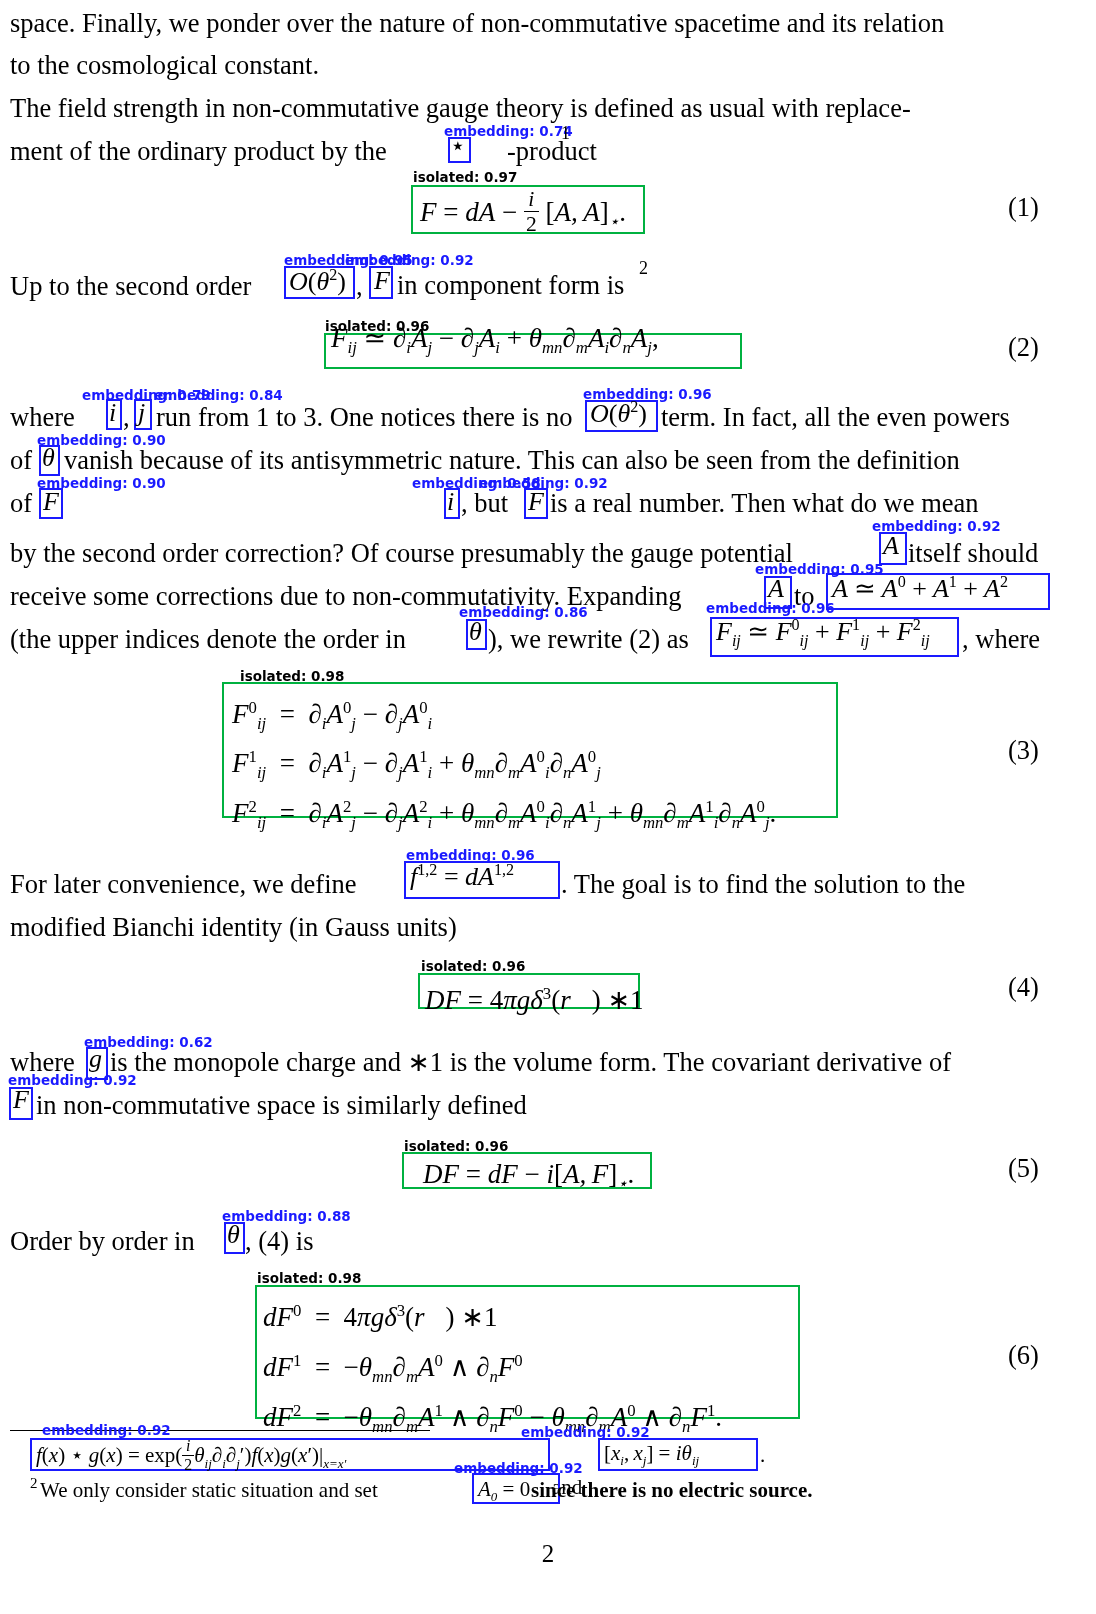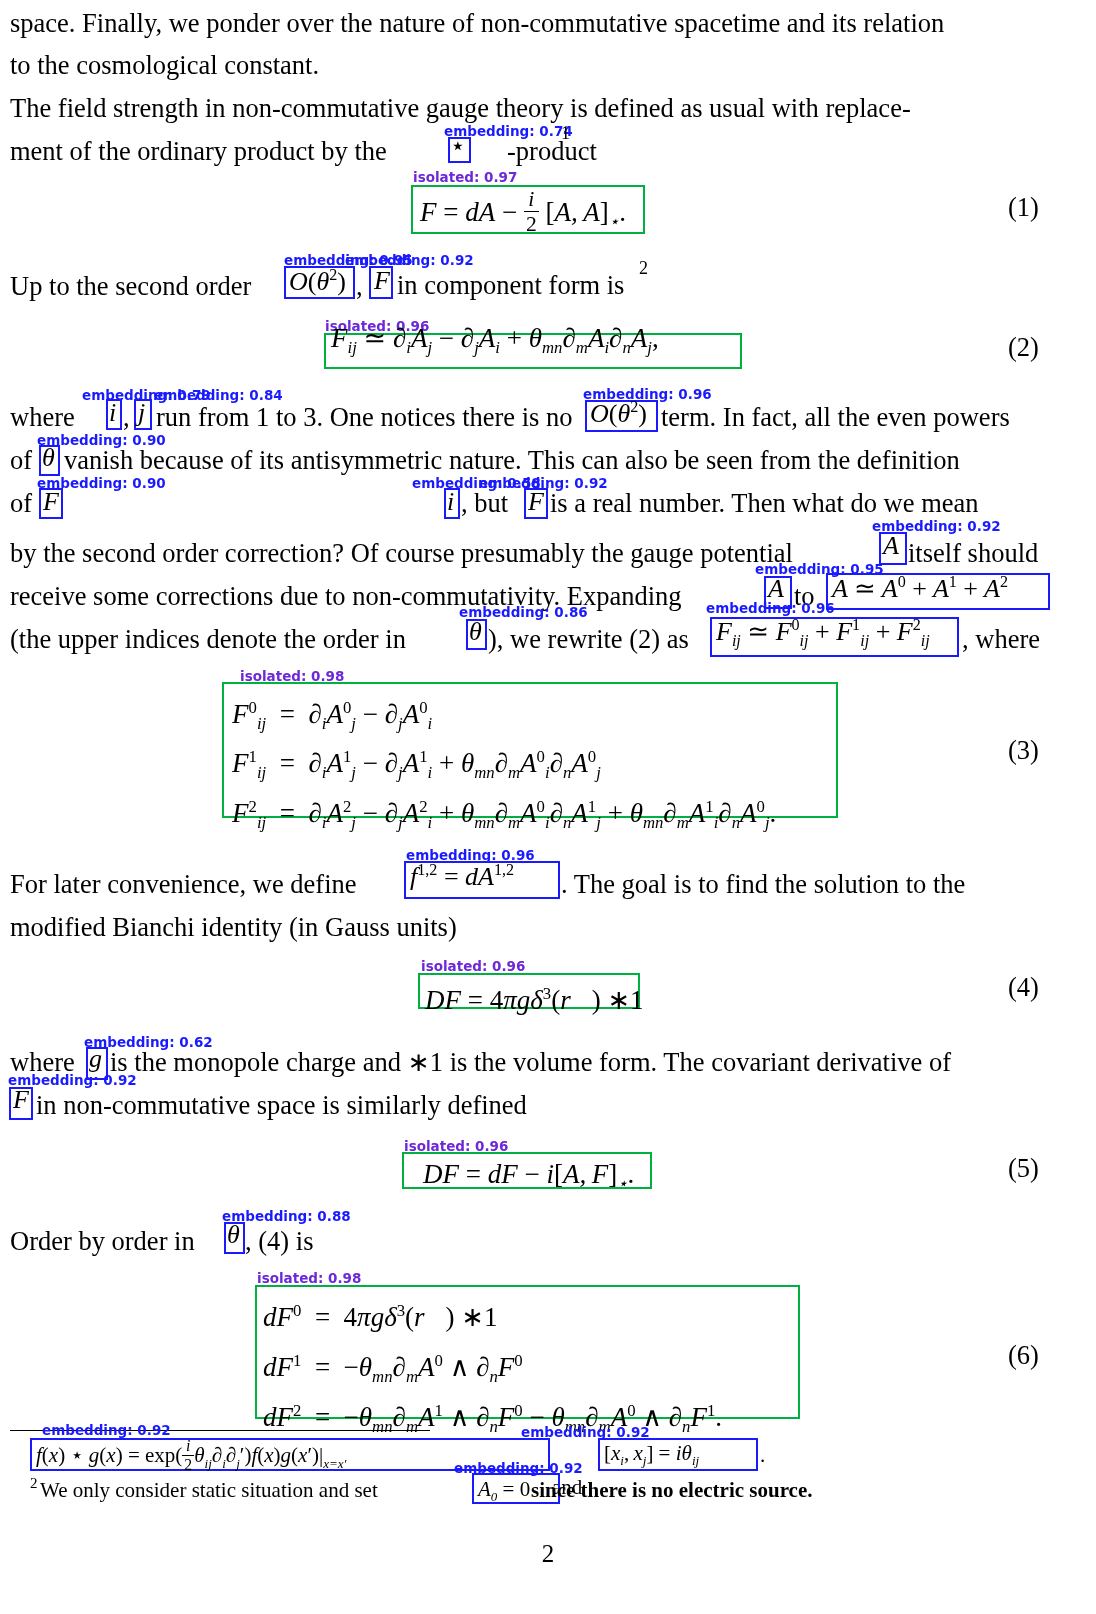--- a/index.html
+++ b/index.html
@@ -43,21 +43,21 @@
     border: 2px solid #1a1aff;
     box-sizing: border-box;
   }
   .lab {
     position: absolute;
     font-family: "DejaVu Sans", sans-serif;
     font-size: 13.5px;
     font-weight: bold;
     white-space: nowrap;
   }
-  .lab-green { color: #6d28d9; }
+  .lab-green { color: #000000; }
   .lab-blue { color: #1a1aff; }
   .math {
     position: absolute;
     font-family: "Liberation Serif", serif;
     font-style: italic;
     color: #000;
     white-space: nowrap;
   }
   .mi { font-style: italic; }
   .mr { font-style: normal; }

